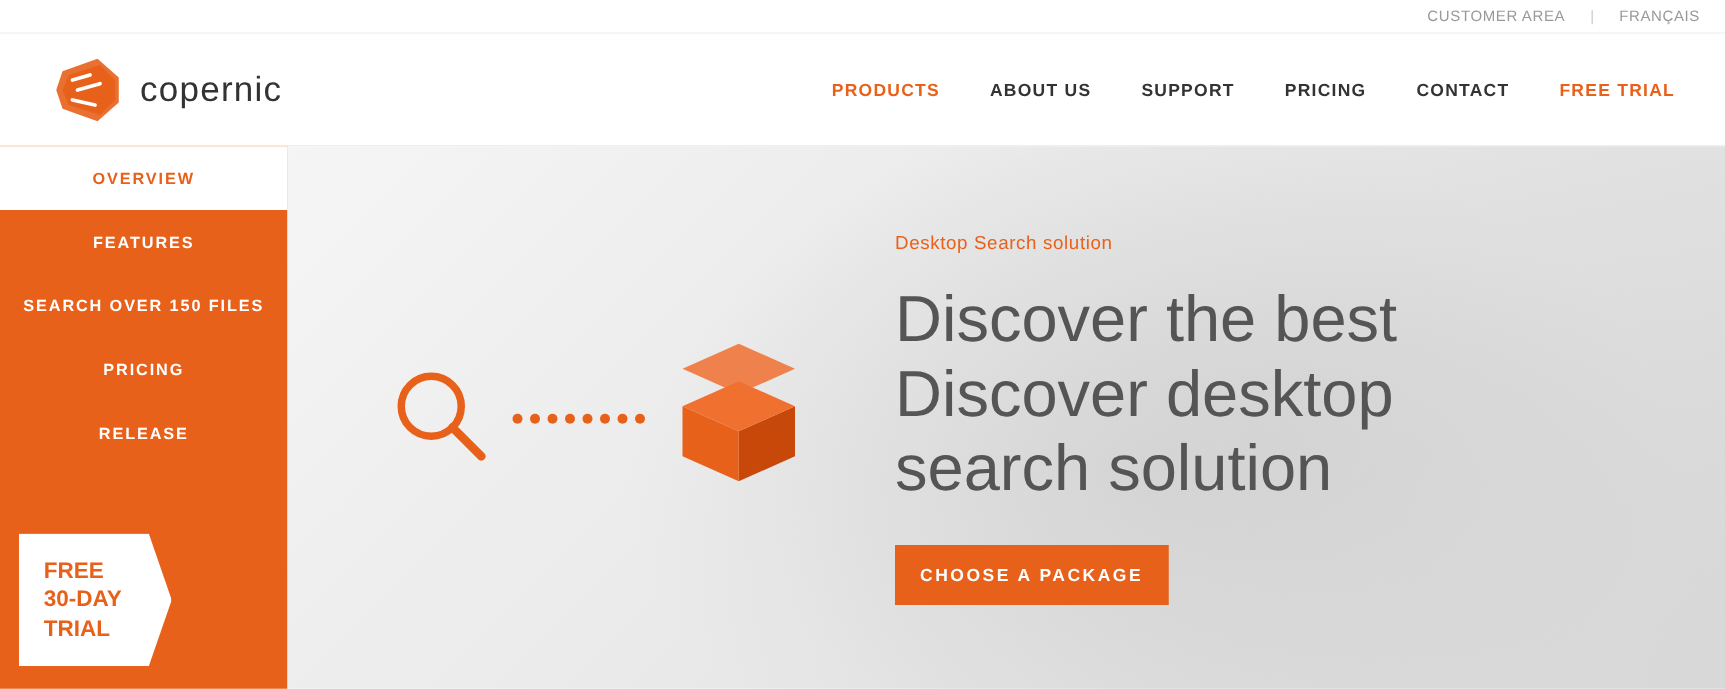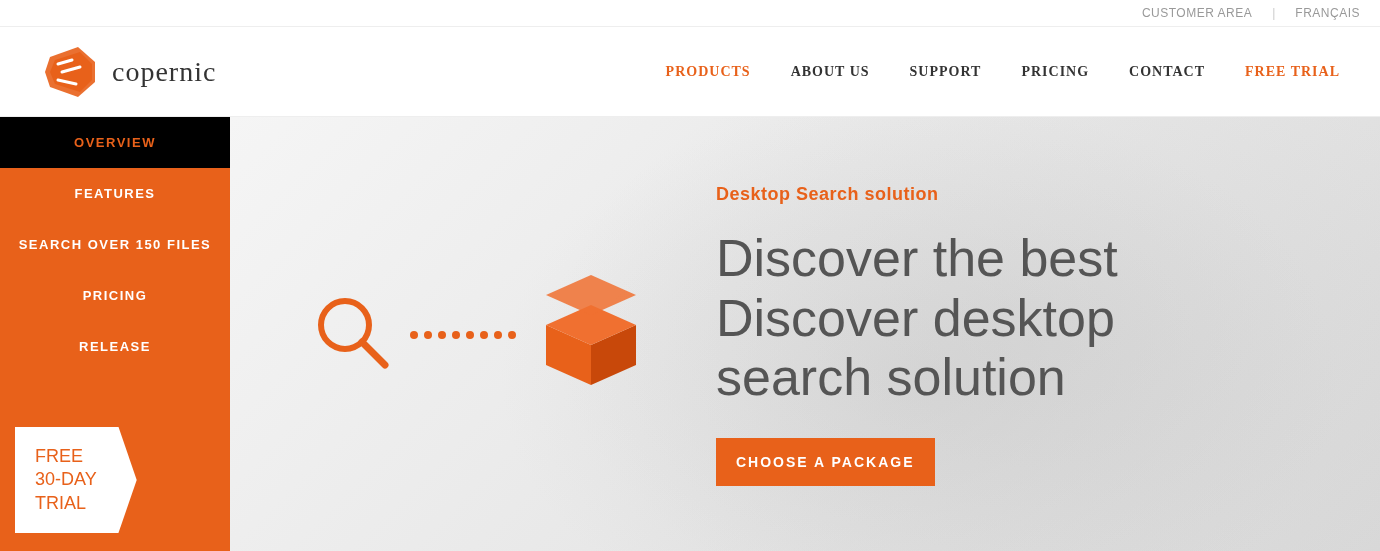--- a/index.html
+++ b/index.html
@@ -27,21 +27,20 @@
     }
 
     
     .main-header {
       background: #fff;
       display: flex;
       align-items: center;
       padding: 0 40px;
       height: 90px;
       border-bottom: 1px solid #eee;
-      font-family: Liberation Serif, serif;
     }
     .logo-area {
       display: flex;
       align-items: center;
       gap: 12px;
       flex: 0 0 auto;
     }
     .logo-icon {
       width: 60px;
       height: 60px;
@@ -92,38 +91,38 @@
       text-align: center;
       padding: 18px 10px;
       color: #fff;
       font-size: 13px;
       font-weight: 600;
       letter-spacing: 1.5px;
       text-transform: uppercase;
       cursor: pointer;
     }
     .sidebar-item.active {
-      background: #000000;
+      background: #ffffff;
       color: #e8611a;
     }
     .sidebar-trial {
       margin-top: auto;
       padding: 20px 15px 20px 15px;
       position: relative;
     }
     .trial-badge {
       background: #fff;
       clip-path: polygon(0 0, 85% 0, 100% 50%, 85% 100%, 0 100%);
       padding: 18px 40px 18px 20px;
       display: inline-block;
     }
     .trial-badge-text {
       color: #e8611a;
       font-size: 18px;
-      font-weight: 400;
+      font-weight: 700;
       line-height: 1.3;
       text-transform: uppercase;
     }
 
     
     .hero {
       flex: 1;
       background: linear-gradient(135deg, #f5f5f5 0%, #e8e8e8 50%, #d8d8d8 100%);
       position: relative;
       overflow: hidden;
@@ -166,22 +165,22 @@
     }
 
     .hero-content {
       position: relative;
       z-index: 2;
       margin-left: 60px;
       max-width: 500px;
     }
     .hero-subtitle {
       color: #e8611a;
-      font-size: 18px;
-      font-weight: 700;
+      font-size: 15px;
+      font-weight: 400;
       margin-bottom: 24px;
       letter-spacing: 0.5px;
     }
     .hero-title {
       font-size: 52px;
       font-weight: 300;
       color: #555;
       line-height: 1.15;
       margin-bottom: 30px;
     }

